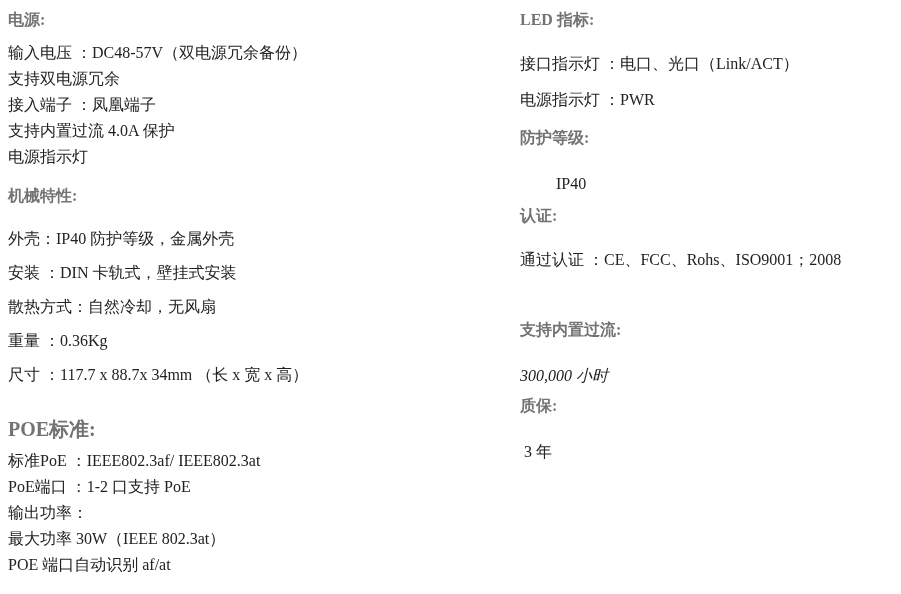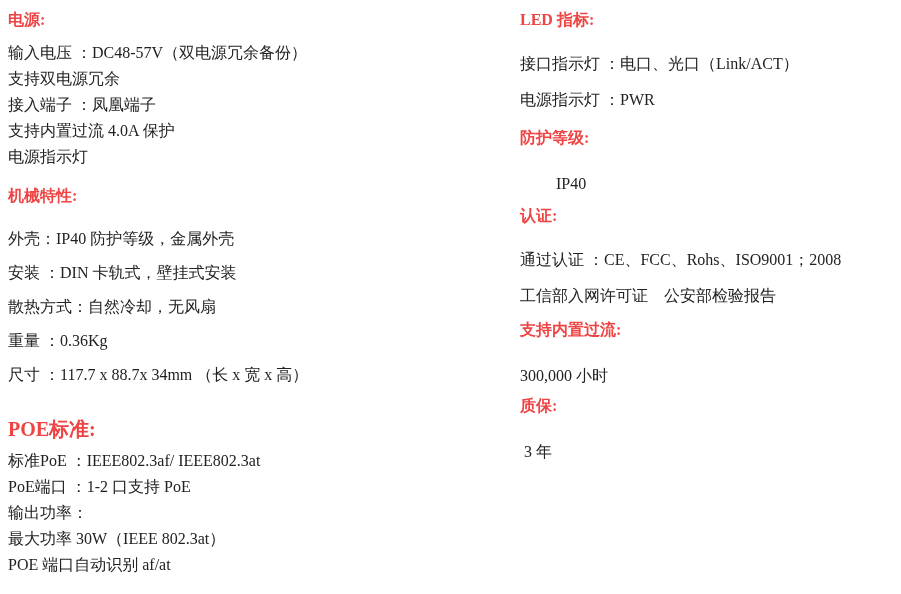--- a/index.html
+++ b/index.html
@@ -25,21 +25,21 @@
   }
   .col-left {
     left: 8px;
     width: 500px;
   }
   .col-right {
     left: 520px;
     width: 375px;
   }
   .section-heading {
-    color: #ef4444;
+    color: #737373;
     font-weight: bold;
     font-family: "Liberation Serif", serif;
   }
   .body-line {
     color: #222222;
     font-family: "Liberation Serif", serif;
   }
   .h-power {
     position: absolute;
     left: 0;
@@ -125,20 +125,21 @@
     left: 0;
     top: 320px;
     font-size: 16px;
   }
   .mtbf-lines {
     position: absolute;
     left: 0;
     top: 358px;
     font-size: 16px;
     line-height: 36px;
+    font-style: italic;
   }
   .h-warranty {
     position: absolute;
     left: 0;
     top: 396px;
     font-size: 16px;
   }
   .warranty-lines {
     position: absolute;
     left: 4px;
@@ -195,21 +196,20 @@
     </div>
 
     <div class="section-heading h-ip">防护等级:</div>
     <div class="ip-lines">
       <div class="body-line line">IP40</div>
     </div>
 
     <div class="section-heading h-cert">认证:</div>
     <div class="cert-lines">
       <div class="body-line line">通过认证 ：CE、FCC、Rohs、ISO9001；2008</div>
-      <div class="body-line line">工信部入网许可证　公安部检验报告</div>
     </div>
 
     <div class="section-heading h-mtbf">支持内置过流:</div>
     <div class="mtbf-lines">
       <div class="body-line line">300,000 小时</div>
     </div>
 
     <div class="section-heading h-warranty">质保:</div>
     <div class="warranty-lines">
       <div class="body-line line">3 年</div>

